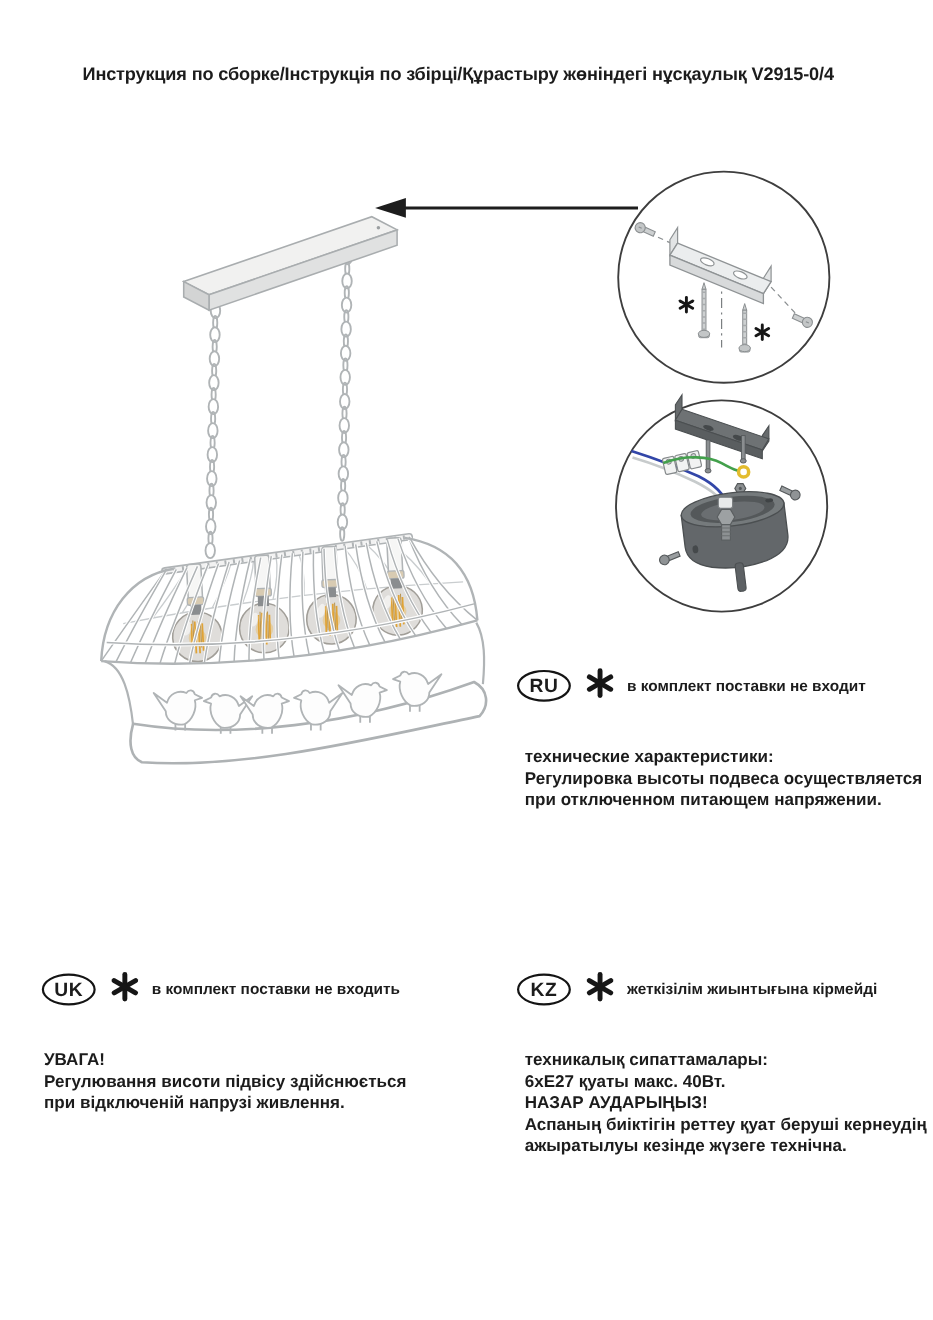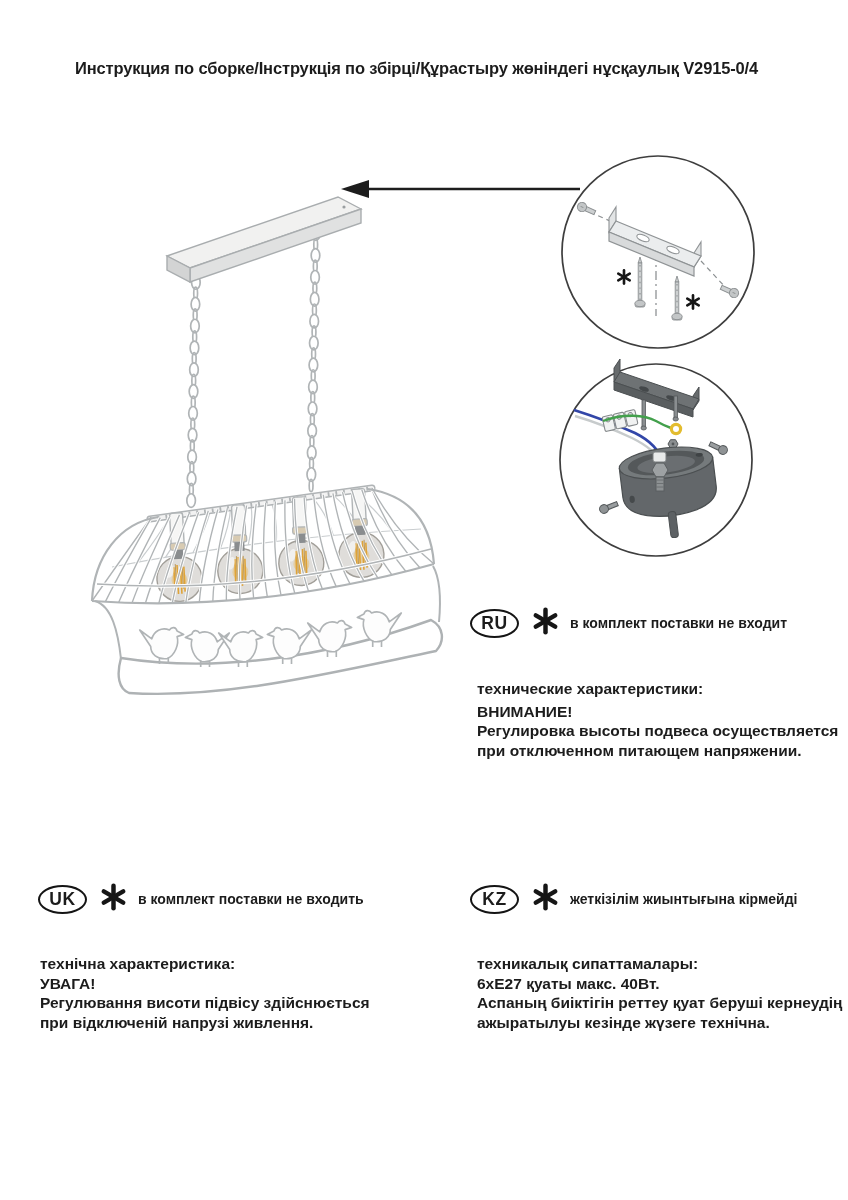--- a/index.html
+++ b/index.html
@@ -328,44 +328,43 @@
 
 <div class="txt lang-row" style="left:470px;top:606px;">
   <span class="badge">RU</span>
   <svg class="ast-big" width="27" height="28" viewBox="-13.5 -14 27 28">
       <use href="#ast6" transform="scale(1.12)"></use>
     </svg>
   <span class="note">в комплект поставки не входит</span>
 </div>
 <div class="txt specs" style="left:477px;top:679px;">
   <div>технические характеристики:</div>
-  <div class="warn-gap">ВНИМАНИЕ!</div>
   <div>Регулировка высоты подвеса осуществляется</div>
   <div>при отключенном питающем напряжении.</div>
 </div>
 
 <div class="txt lang-row" style="left:38px;top:882px;">
   <span class="badge">UK</span>
   <svg class="ast-big" width="27" height="28" viewBox="-13.5 -14 27 28">
       <use href="#ast6" transform="scale(1.12)"></use>
     </svg>
   <span class="note">в комплект поставки не входить</span>
 </div>
 <div class="txt specs" style="left:40px;top:954px;">
-  <div>технічна характеристика:</div>
   <div>УВАГА!</div>
   <div>Регулювання висоти підвісу здійснюється</div>
   <div>при відключеній напрузі живлення.</div>
 </div>
 
 <div class="txt lang-row" style="left:470px;top:882px;">
   <span class="badge">KZ</span>
   <svg class="ast-big" width="27" height="28" viewBox="-13.5 -14 27 28">
       <use href="#ast6" transform="scale(1.12)"></use>
     </svg>
   <span class="note">жеткізілім жиынтығына кірмейді</span>
 </div>
 <div class="txt specs" style="left:477px;top:954px;">
   <div>техникалық сипаттамалары:</div>
   <div>6хЕ27 қуаты макс. 40Вт.</div>
+  <div>НАЗАР АУДАРЫҢЫЗ!</div>
   <div>Аспаның биіктігін реттеу қуат беруші кернеудің</div>
   <div>ажыратылуы кезінде жүзеге технічна.</div>
 </div>
 
 </body></html>

